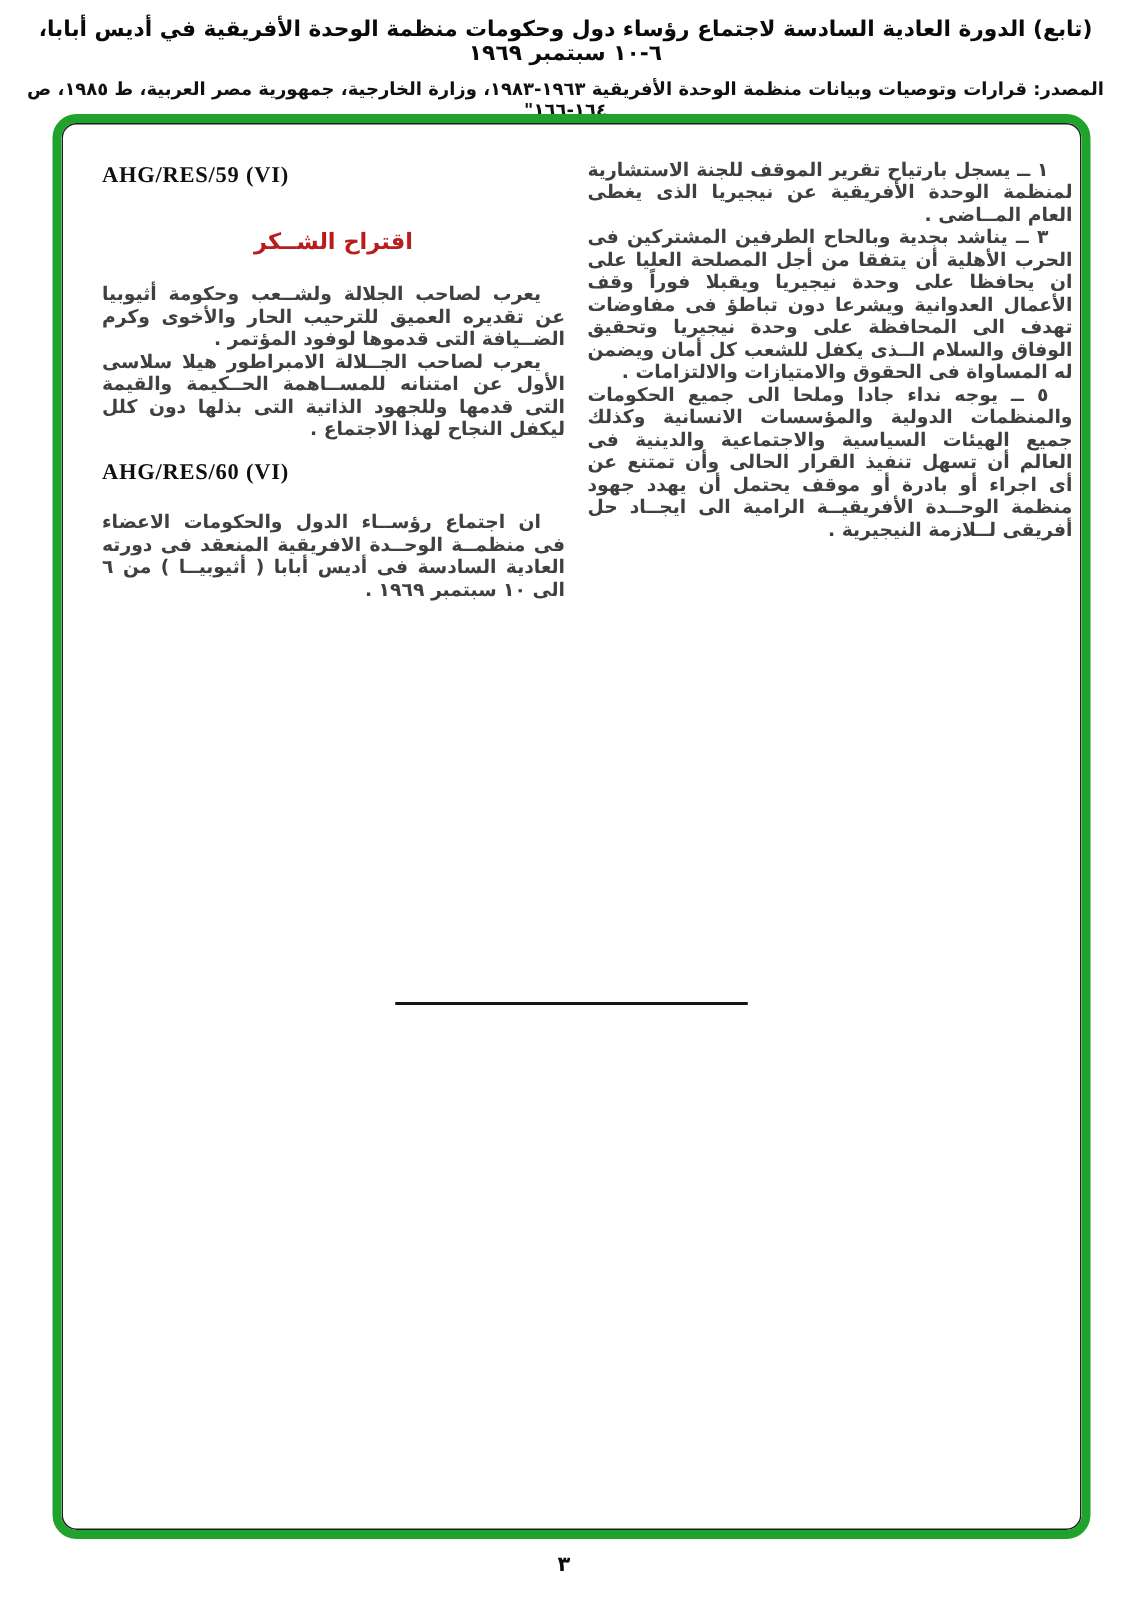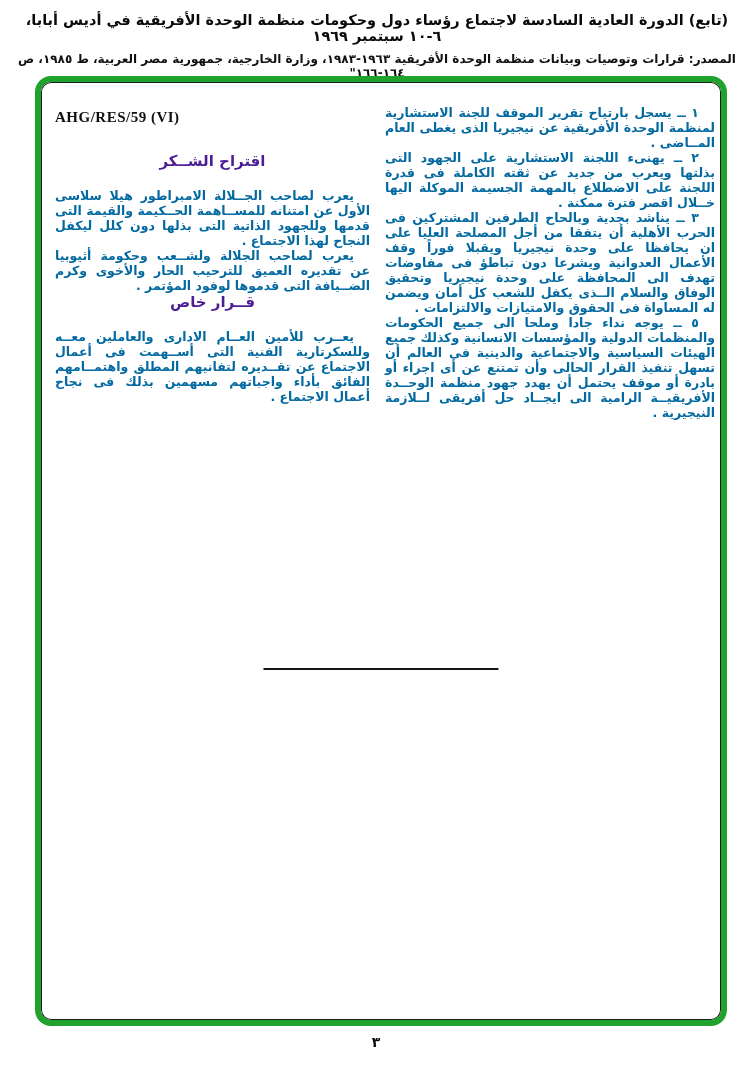--- a/index.html
+++ b/index.html
@@ -15,44 +15,44 @@
   .content-box{
     position:absolute;left:35px;top:76px;width:680px;height:938px;
     border:6px solid #1fa32c;border-radius:16px;
     box-shadow:inset 0 0 0 1px #1c1c1c;
     background:#fff;
   }
   .columns{
     position:absolute;inset:0;direction:rtl;display:flex;
     padding:23px 6px 0 14px;box-sizing:border-box;
   }
-  .col{direction:rtl;}
+  .col{direction:rtl;margin-left:13px;}
   .col-right{width:330px;margin-left:15px;}
   .col-left{width:315px;}
   p.body-text{
     margin:0;font-size:12.5px;line-height:15px;font-weight:bold;
     text-align:justify;text-align-last:right;direction:rtl;
-    text-indent:16px;color:#0369a1;
+    text-indent:16px;color:#404040;
   }
   
   .rp-1{margin-bottom:25px;}
   .rp-2{margin-bottom:36px;}
   .rp-3{margin-bottom:40px;}
   .rp-4{margin-bottom:32px;}
   
   .res-code{
     direction:ltr;text-align:left;font-family:"Liberation Serif",serif;
     font-weight:bold;font-size:15px;letter-spacing:0.5px;color:#101010;
     margin:0 0 0 0;padding-right:4px;
   }
   .res-code.first{margin-top:4px;margin-bottom:26px;}
   .res-code.second{margin-top:14px;margin-bottom:16px;}
   .sec-title{
     text-align:center;font-size:15px;font-weight:bold;direction:rtl;
-    margin:0 0 18px 0;color:#4c1d95;letter-spacing:1px;
+    margin:0 0 18px 0;color:#b91c1c;letter-spacing:1px;
   }
   .lp{margin-bottom:13px;}
   
   .section-divider-line{
     position:absolute;top:586px;left:50%;transform:translateX(-50%);
     width:235px;border-top:2px solid #151515;height:0;
   }
   
   .page-footer{position:absolute;top:1032px;left:0;width:752px;text-align:center;}
   .page-number{font-size:14px;font-weight:bold;color:#0b0b0b;}
@@ -63,32 +63,31 @@
 <header class="page-header">
   <div class="hdr-line1">(تابع) الدورة العادية السادسة لاجتماع رؤساء دول وحكومات منظمة الوحدة الأفريقية في أديس أبابا، ٦-١٠ سبتمبر ١٩٦٩</div>
   <div class="hdr-line2">المصدر: قرارات وتوصيات وبيانات منظمة الوحدة الأفريقية ١٩٦٣-١٩٨٣، وزارة الخارجية، جمهورية مصر العربية، ط ١٩٨٥، ص ١٦٤-١٦٦"</div>
 </header>
 
 <div class="content-box">
   <div class="columns">
 
     <div class="col col-right">
       <p class="body-text rp-1">١ ــ يسجل بارتياح تقرير الموقف للجنة الاستشارية لمنظمة الوحدة الأفريقية عن نيجيريا الذى يغطى العام المــاضى .</p>
-      <p class="body-text rp-2">٢ ــ يهنىء اللجنة الاستشارية على الجهود التى بذلتها ويعرب من جديد عن ثقته الكاملة فى قدرة اللجنة على الاضطلاع بالمهمة الجسيمة الموكلة اليها خــلال اقصر فترة ممكنة .</p>
       <p class="body-text rp-3">٣ ــ يناشد بجدية وبالحاح الطرفين المشتركين فى الحرب الأهلية أن يتفقا من أجل المصلحة العليا على ان يحافظا على وحدة نيجيريا ويقبلا فوراً وقف الأعمال العدوانية ويشرعا دون تباطؤ فى مفاوضات تهدف الى المحافظة على وحدة نيجيريا وتحقيق الوفاق والسلام الــذى يكفل للشعب كل أمان ويضمن له المساواة فى الحقوق والامتيازات والالتزامات .</p>
       <p class="body-text">٥ ــ يوجه نداء جادا وملحا الى جميع الحكومات والمنظمات الدولية والمؤسسات الانسانية وكذلك جميع الهيئات السياسية والاجتماعية والدينية فى العالم أن تسهل تنفيذ القرار الحالى وأن تمتنع عن أى اجراء أو بادرة أو موقف يحتمل أن يهدد جهود منظمة الوحــدة الأفريقيــة الرامية الى ايجــاد حل أفريقى لــلازمة النيجيرية .</p>
     </div>
 
     <div class="col col-left">
       <div class="res-code first">AHG/RES/59 (VI)</div>
       <div class="sec-title">اقتراح الشــكر</div>
+      <p class="body-text">يعرب لصاحب الجلالة ولشــعب وحكومة أثيوبيا عن تقديره العميق للترحيب الحار والأخوى وكرم الضــيافة التى قدموها لوفود المؤتمر .</p>
       <p class="body-text lp">يعرب لصاحب الجــلالة الامبراطور هيلا سلاسى الأول عن امتنانه للمســاهمة الحــكيمة والقيمة التى قدمها وللجهود الذاتية التى بذلها دون كلل ليكفل النجاح لهذا الاجتماع .</p>
-      <p class="body-text">يعرب لصاحب الجلالة ولشــعب وحكومة أثيوبيا عن تقديره العميق للترحيب الحار والأخوى وكرم الضــيافة التى قدموها لوفود المؤتمر .</p>
-      <div class="sec-title">قــرار خاص</div>
-      <p class="body-text">يعــرب للأمين العــام الادارى والعاملين معــه وللسكرتارية الفنية التى أســهمت فى أعمال الاجتماع عن تقــديره لتفانيهم المطلق واهتمــامهم الفائق بأداء واجباتهم مسهمين بذلك فى نجاح أعمال الاجتماع .</p>
+      <div class="res-code second">AHG/RES/60 (VI)</div>
+      <p class="body-text lp">ان اجتماع رؤســاء الدول والحكومات الاعضاء فى منظمــة الوحــدة الافريقية المنعقد فى دورته العادية السادسة فى أديس أبابا ( أثيوبيــا ) من ٦ الى ١٠ سبتمبر ١٩٦٩ .</p>
     </div>
 
   </div>
   <div class="section-divider-line"></div>
 </div>
 
 <footer class="page-footer">
   <span class="page-number">٣</span>
 </footer>
 

